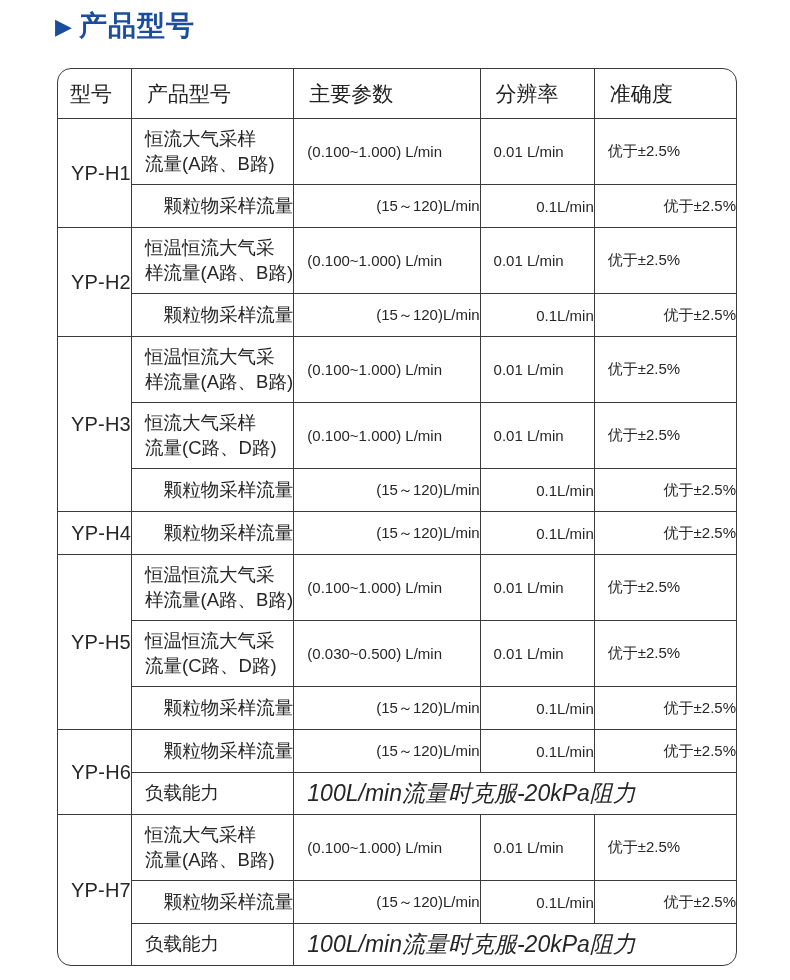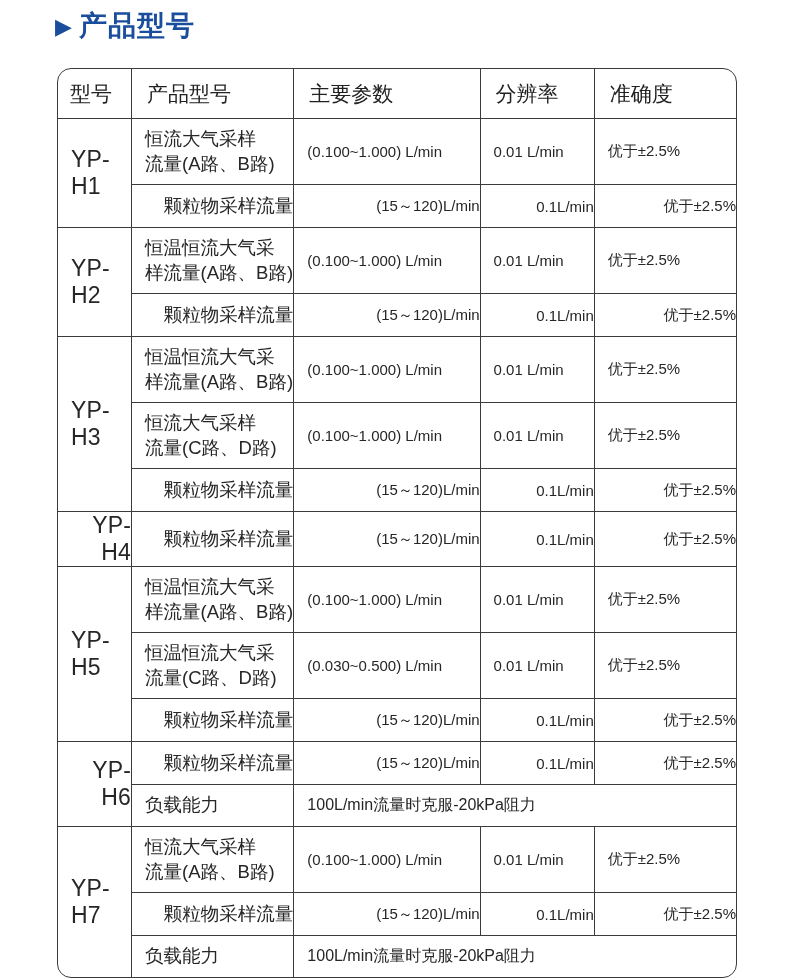--- a/index.html
+++ b/index.html
@@ -68,35 +68,36 @@
 
   tr.hdr th {
     height: 49px;
     font-size: 21px;
     color: #222222;
     padding-left: 15px;
   }
   tr.hdr th.h-model { padding-left: 12px; }
 
   td.model {
-    font-size: 23px;
+    font-size: 20px;
     padding-left: 7px;
     letter-spacing: 0.2px;
   }
   td.param {
     font-size: 18.5px;
     white-space: pre-line;
     line-height: 1.35;
     margin-top: 30px;
   }
   td.range, td.res, td.acc {
     font-size: 15px;
   }
   td.load-val {
-    font-size: 16px;
+    font-size: 23px;
+    font-style: italic;
   }
   tr.r-single td { height: 42px; text-align: right; }
   tr.r-double td { height: 65px; }
   tr.r-load td   { height: 41px; }
 </style>
 </head>
 <body>
 
 <div class="page">
 

